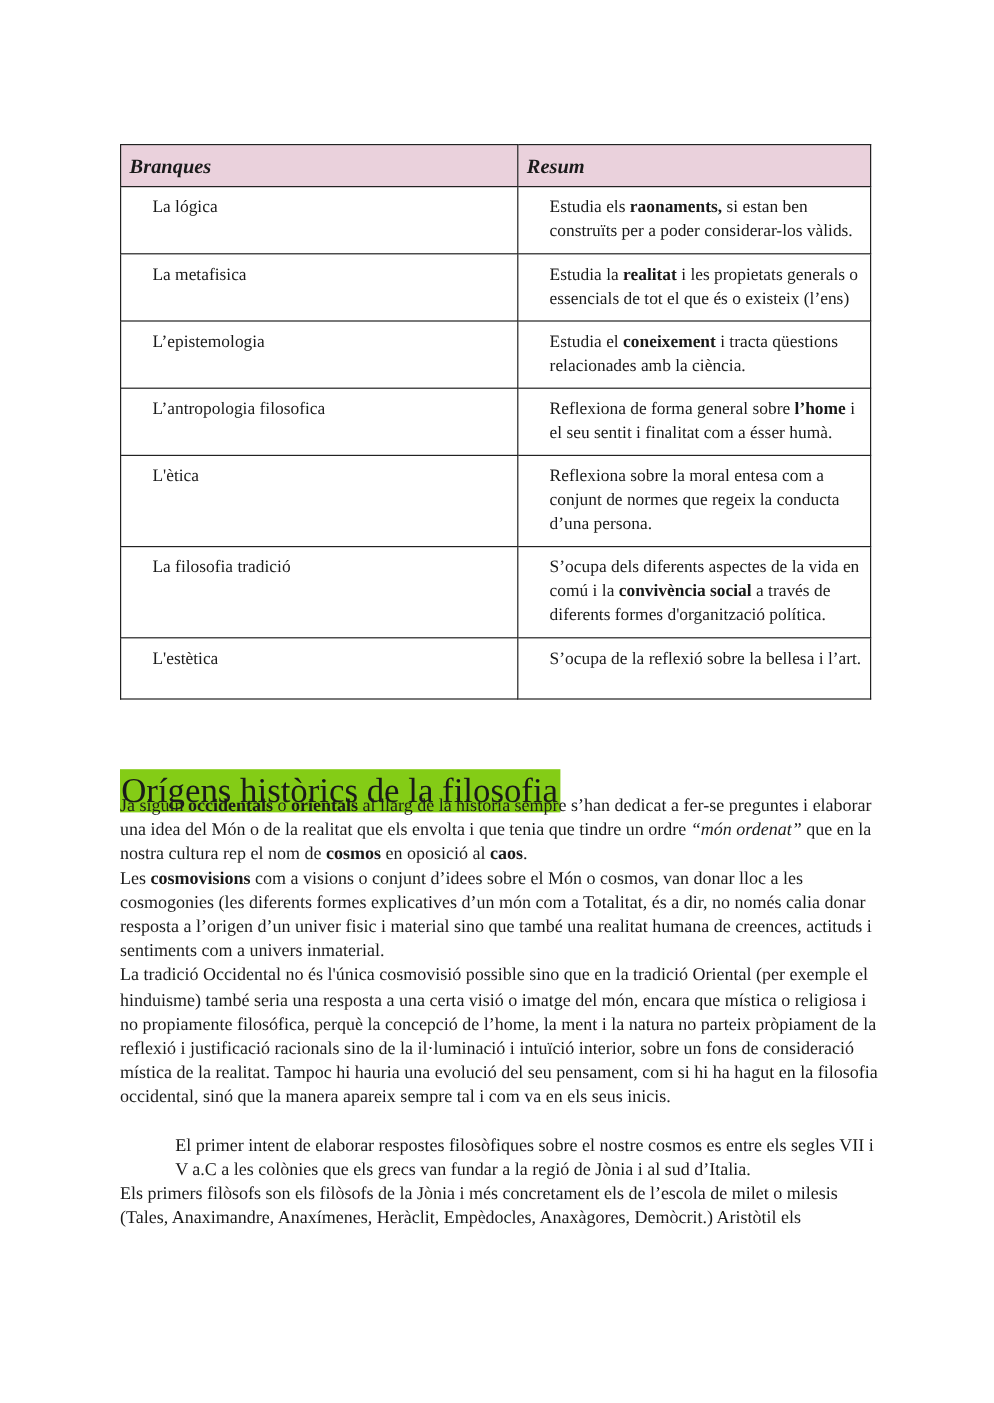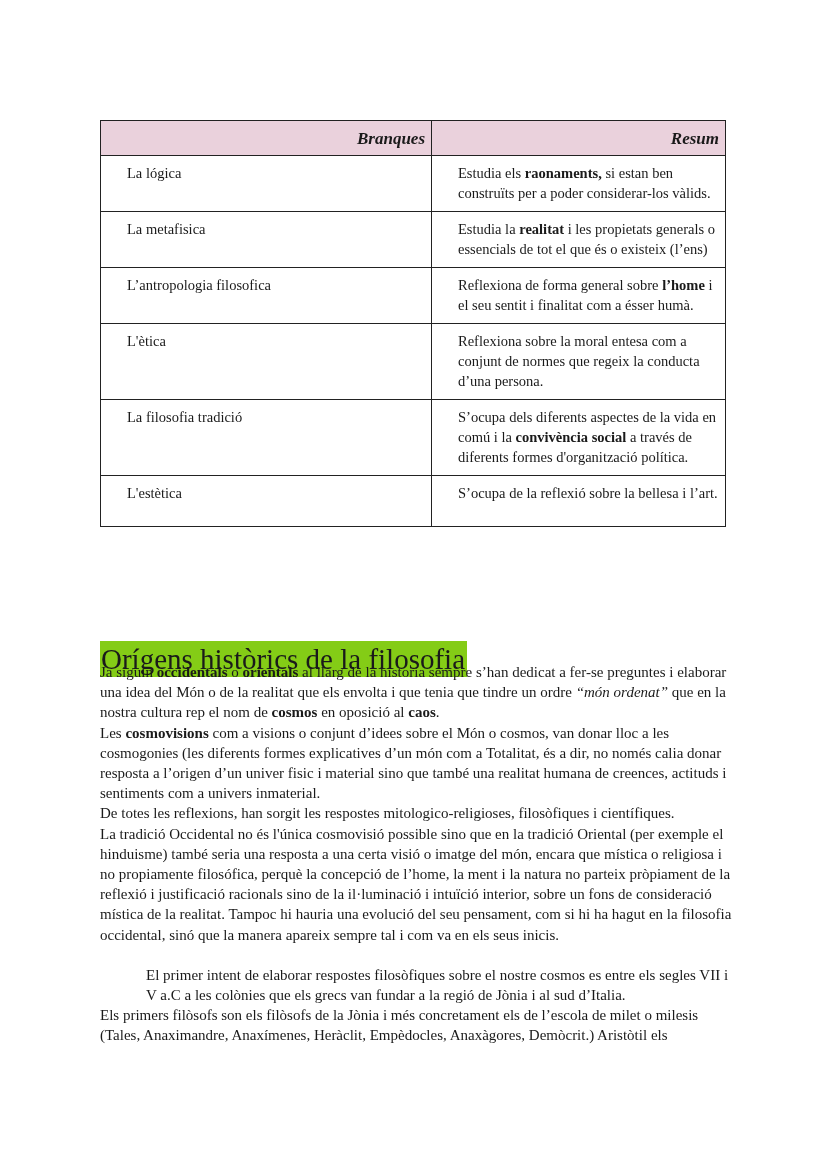--- a/index.html
+++ b/index.html
@@ -4,21 +4,21 @@
 <style>
   html, body { margin:0; padding:0; background:#ffffff; }
   body { width:828px; height:1169px; position:relative; overflow:hidden;
          font-family:"Liberation Serif", serif; color:#1a1a1a; }
   .page { position:absolute; left:0; top:0; width:828px; height:1169px; }
   table.branches { position:absolute; left:100px; top:120px; width:626px;
         border-collapse:collapse; font-size:14.5px; line-height:20px; }
   table.branches th, table.branches td { border:1.5px solid #222; vertical-align:top;
         padding:7px 6px 8px 7px; text-align:left; }
   table.branches th { background:#ead1dc; font-style:italic; font-weight:bold;
-        font-size:17px; padding:8px 6px 6px 7px;text-align:right; }
+        font-size:17px; padding:8px 6px 6px 7px; }
   table.branches td.col1 { width:298px; }
   table.branches tr.row td { height:35px;padding-left:26px; }
   .heading { position:absolute; left:100px; top:617px; font-size:29px; line-height:36px;
         background:#84cc16; padding:0 2px 0 1px; font-weight:normal; color:#1a1a1a; }
   .body { position:absolute; left:100px; top:662px; width:640px; font-size:15px;
         line-height:20.2px; }
   .body p { margin:0; }
   .body p.gap { margin-top:20px;margin-left:46px; }
   b { font-weight:bold;text-align:right; }
   i { font-style:italic; }
@@ -38,20 +38,24 @@
     <tbody>
       <tr class="row">
         <td class="col1">La lógica</td>
         <td><span>Estudia els </span><b>raonaments,</b><span> si estan ben construïts per a poder considerar-los vàlids.</span></td>
       </tr>
       <tr class="row">
         <td class="col1">La metafisica</td>
         <td><span>Estudia la </span><b>realitat</b><span> i les propietats generals o essencials de tot el que és o existeix (l’ens)</span></td>
       </tr>
       <tr class="row">
+        <td class="col1">L’epistemologia</td>
+        <td><span>Estudia el </span><b>coneixement</b><span> i tracta qüestions relacionades amb la ciència.</span></td>
+      </tr>
+      <tr class="row">
         <td class="col1">L’antropologia filosofica</td>
         <td><span>Reflexiona de forma general sobre </span><b>l’home</b><span> i el seu sentit i finalitat com a ésser humà.</span></td>
       </tr>
       <tr class="row">
         <td class="col1">L'ètica</td>
         <td><span>Reflexiona sobre la moral entesa com a conjunt de normes que regeix la conducta d’una persona.</span><b></b><span></span></td>
       </tr>
       <tr class="row">
         <td class="col1">La filosofia tradició</td>
         <td><span>S’ocupa dels diferents aspectes de la vida en comú i la </span><b>convivència social</b><span> a través de diferents formes d'organització política.</span></td>
@@ -61,19 +65,18 @@
         <td><span>S’ocupa de la reflexió sobre la bellesa i l’art.</span><b></b><span></span></td>
       </tr>
     </tbody>
   </table>
 
   <h2 class="heading">Orígens històrics de la filosofia</h2>
 
   <div class="body">
     <p><span>Ja siguin </span><b>occidentals</b><span> o </span><b>orientals</b><span> al llarg de la historia sempre s’han dedicat a fer-se preguntes i elaborar una idea del Món o de la realitat que els envolta i que tenia que tindre un ordre </span><i>“món ordenat”</i><span> que en la nostra cultura rep el nom de </span><b>cosmos</b><span> en oposició al </span><b>caos</b><span>.</span></p>
     <p><span>Les </span><b>cosmovisions</b><span> com a visions o conjunt d’idees sobre el Món o cosmos, van donar lloc a les cosmogonies (les diferents formes explicatives d’un món com a Totalitat, és a dir, no només calia donar resposta a l’origen d’un univer fisic i material sino que també una realitat humana de creences, actituds i sentiments com a univers inmaterial.</span></p>
-    <p>De totes les reflexions, han sorgit les respostes mitologico-religioses, filosòfiques i científiques.</p>
     <p>La tradició Occidental no és l'única cosmovisió possible sino que en la tradició Oriental (per exemple el hinduisme) també seria una resposta a una certa visió o imatge del món, encara que mística o religiosa i no propiamente filosófica, perquè la concepció de l’home, la ment i la natura no parteix pròpiament de la reflexió i justificació racionals sino de la il·luminació i intuïció interior, sobre un fons de consideració mística de la realitat. Tampoc hi hauria una evolució del seu pensament, com si hi ha hagut en la filosofia occidental, sinó que la manera apareix sempre tal i com va en els seus inicis.</p>
     <p class="gap">El primer intent de elaborar respostes filosòfiques sobre el nostre cosmos es entre els segles VII i V a.C a les colònies que els grecs van fundar a la regió de Jònia i al sud d’Italia.</p>
     <p>Els primers filòsofs son els filòsofs de la Jònia i més concretament els de l’escola de milet o milesis (Tales, Anaximandre, Anaxímenes, Heràclit, Empèdocles, Anaxàgores, Demòcrit.) Aristòtil els</p>
   </div>
 
 </div>
 
 </body></html>

